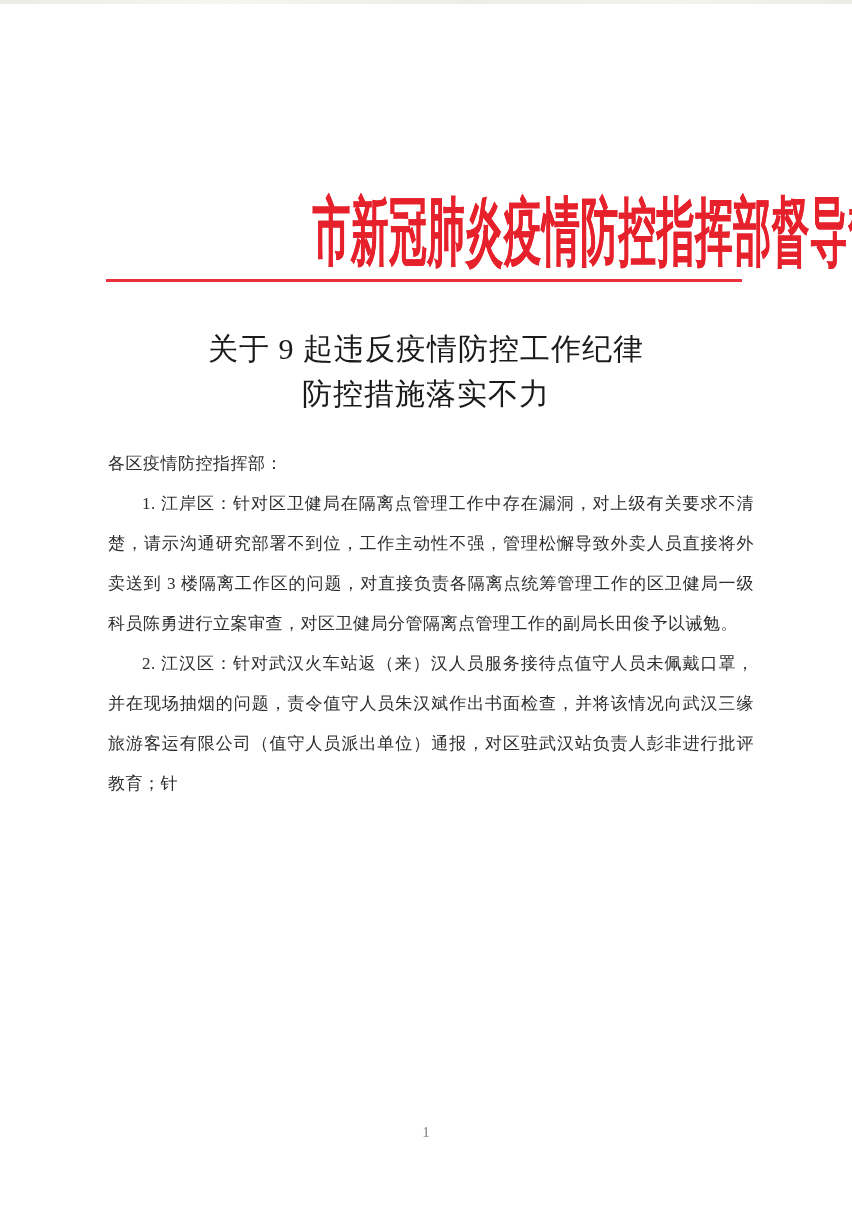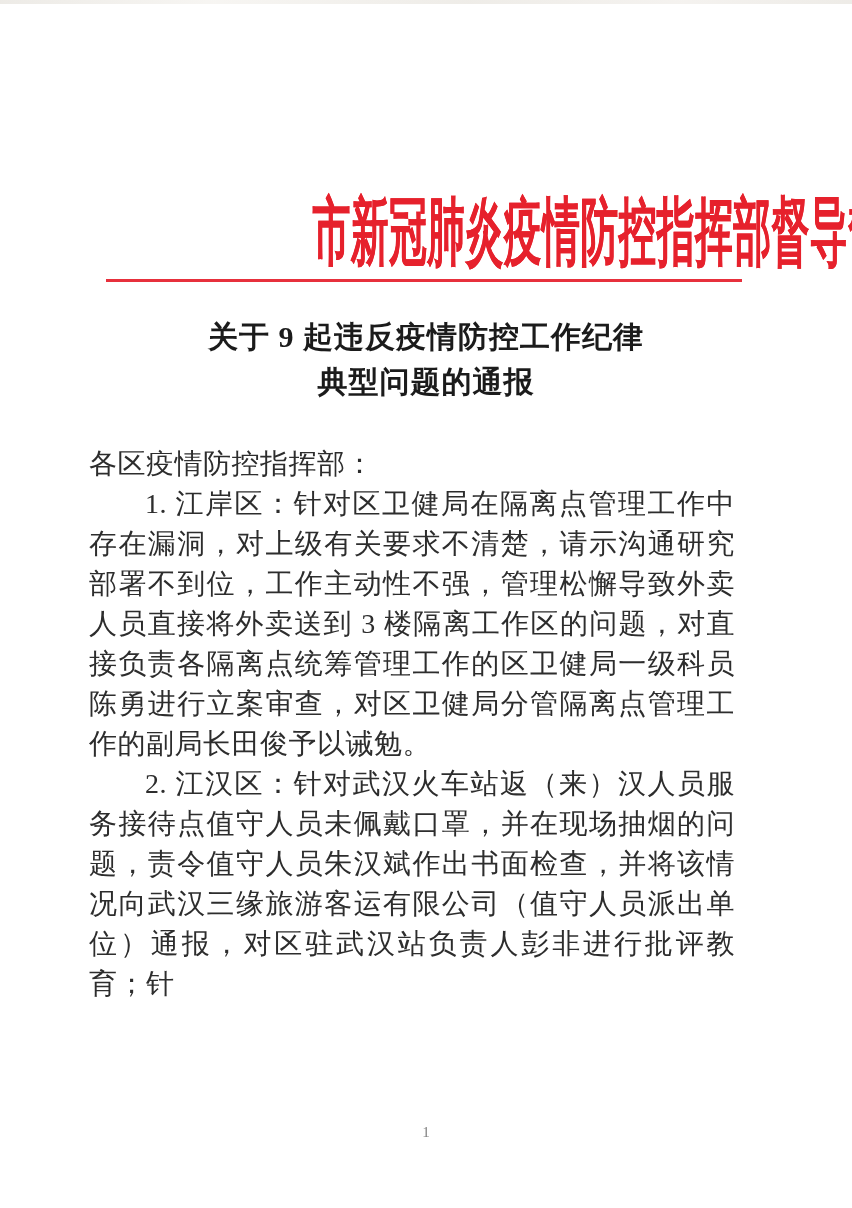--- a/index.html
+++ b/index.html
@@ -47,37 +47,37 @@
     position: absolute;
     top: 279px;
     left: 106px;
     width: 636px;
     height: 3px;
     background: #e7303c;
   }
   
   .doc-title {
     position: absolute;
-    top: 314px;
+    top: 326px;
     left: 0; right: 0;
     margin: 0;
     text-align: center;
     font-size: 30px;
     line-height: 45px;
-    font-weight: bold;
+    font-weight: normal;
     color: #1b1b1b;
     letter-spacing: 1px;
   }
   
   .doc-body {
     position: absolute;
     top: 444px;
-    left: 89px;
+    left: 108px;
     width: 646px;
-    font-size: 28px;
+    font-size: 17px;
     line-height: 40px;
     color: #2d2d2d;
     text-align: justify;
     letter-spacing: 0.5px;
   }
   .doc-body p {
     margin: 0;
   }
   .doc-body p.indent {
     text-indent: 2em;
@@ -101,21 +101,21 @@
   <div class="scan-top"></div>
 
   <div class="letterhead">
     <span class="letterhead-inner">市新冠肺炎疫情防控指挥部督导督查组</span>
   </div>
 
   <div class="letterhead-rule"></div>
 
   <h1 class="doc-title">
     <span>关于 9 起违反疫情防控工作纪律</span><br>
-    <span>典型问题的通报</span>
+    <span>防控措施落实不力</span>
   </h1>
 
   <div class="doc-body">
     <p class="salutation">各区疫情防控指挥部：</p>
     <p class="indent">1. 江岸区：针对区卫健局在隔离点管理工作中存在漏洞，对上级有关要求不清楚，请示沟通研究部署不到位，工作主动性不强，管理松懈导致外卖人员直接将外卖送到 3 楼隔离工作区的问题，对直接负责各隔离点统筹管理工作的区卫健局一级科员陈勇进行立案审查，对区卫健局分管隔离点管理工作的副局长田俊予以诫勉。</p>
     <p class="indent">2. 江汉区：针对武汉火车站返（来）汉人员服务接待点值守人员未佩戴口罩，并在现场抽烟的问题，责令值守人员朱汉斌作出书面检查，并将该情况向武汉三缘旅游客运有限公司（值守人员派出单位）通报，对区驻武汉站负责人彭非进行批评教育；针</p>
   </div>
 
   <div class="page-number">1</div>
 

